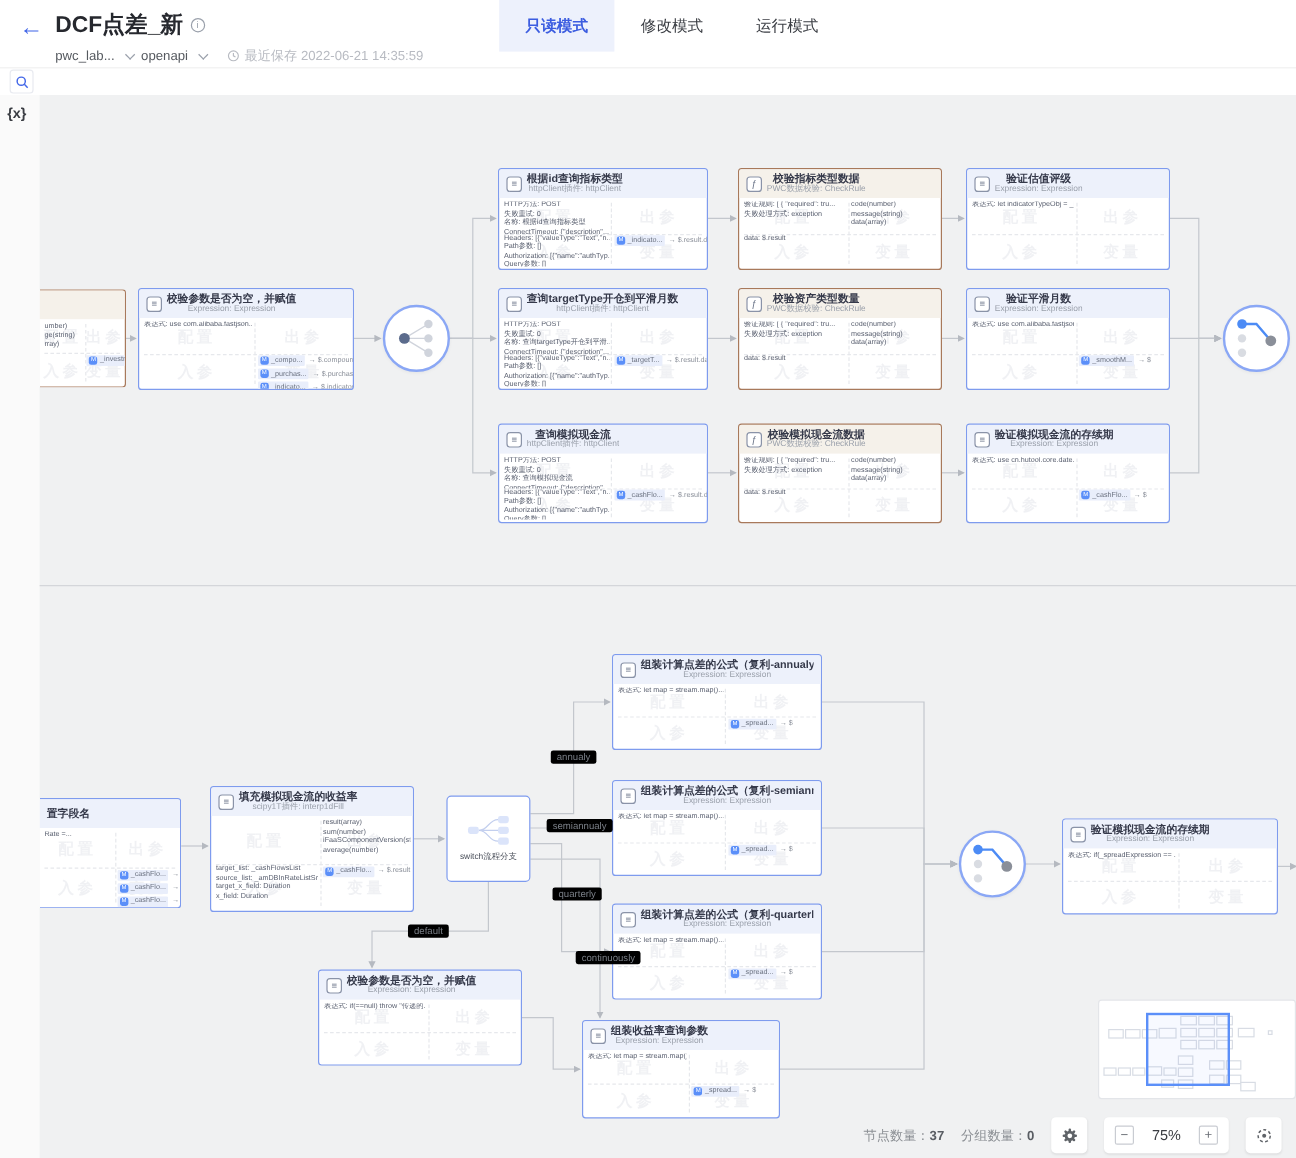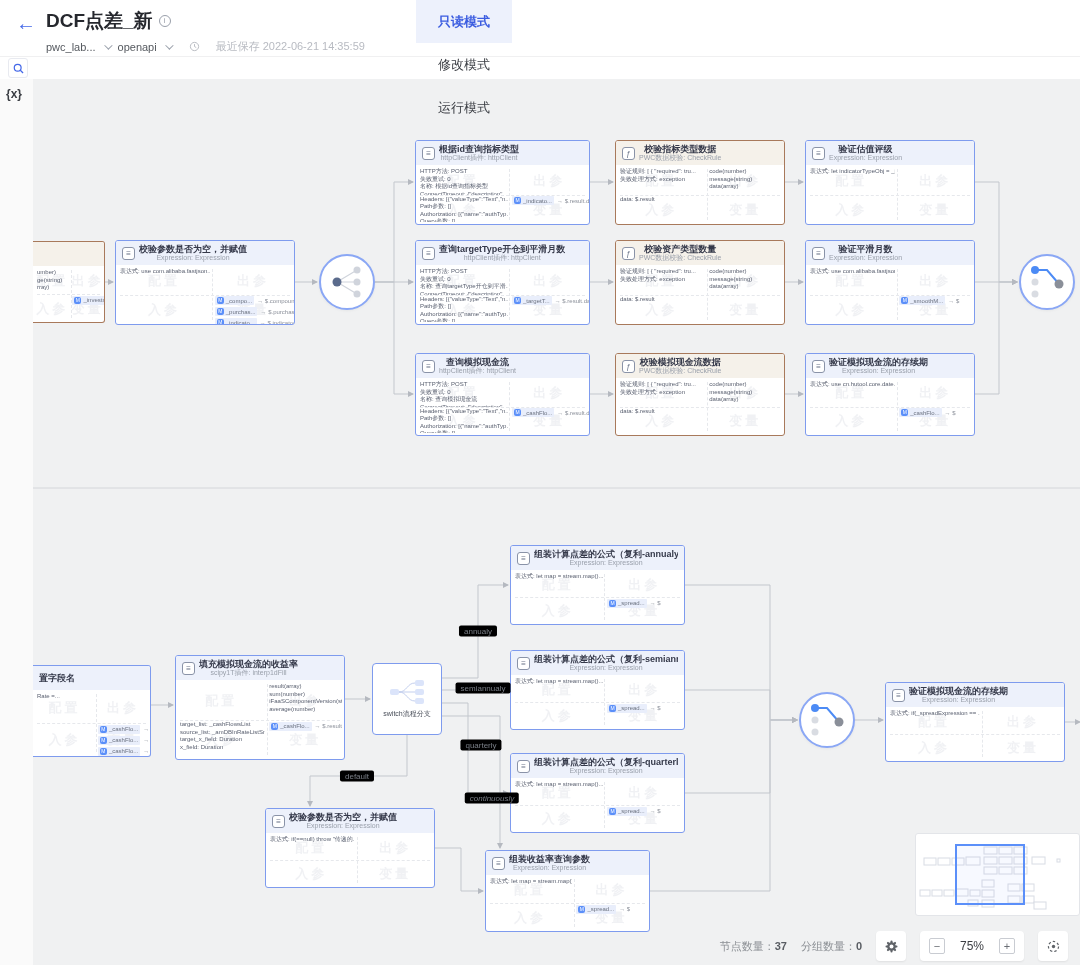--- a/index.html
+++ b/index.html
@@ -11,22 +11,22 @@
     border-bottom:1px solid #f0f0f1; z-index:30; }
   .back { position:absolute; left:16px; top:12px; font-size:20px; color:#4468e8; cursor:pointer; }
   .title-block { position:absolute; left:46px; top:8px; }
   .title-row { display:flex; align-items:center; gap:6px; }
   .page-title { font-size:19px; font-weight:700; color:#26282e; }
   .info-ic { width:12px; height:12px; border:1px solid #9aa0ab; border-radius:50%;
     color:#9aa0ab; font-size:8px; line-height:10px; text-align:center; }
   .crumbs { display:flex; align-items:center; gap:8px; margin-top:5px; font-size:11px; color:#55595f; }
   .chev { width:6px; height:6px; border-right:1px solid #9aa0ab; border-bottom:1px solid #9aa0ab;
     transform:rotate(45deg) translateY(-2px); display:inline-block; }
-  .saved { display:flex; align-items:center; gap:16px; color:#b8bbc2; margin-left:10px; }
-  .tabs { position:absolute; left:416px; top:0; height:43px; display:flex;flex-direction:column; }
+  .saved { display:flex; align-items:center; gap:4px; color:#b8bbc2; margin-left:10px; }
+  .tabs { position:absolute; left:416px; top:0; height:43px; display:flex; }
   .tab { padding:0 22px; line-height:43px; font-size:13px; color:#3a3d43; cursor:pointer; }
   .tab.active { background:#edf1fc; color:#3c5de0; font-weight:700; }
 
   
   .toolbar { position:absolute; left:0; top:58px; width:1080px; height:21px; background:#fff; z-index:29; }
   .search-btn { position:absolute; left:8px; top:0; width:20px; height:20px; background:#fff;
     border:1px solid #e8eaf0; border-radius:3px; display:flex; align-items:center; justify-content:center; cursor:pointer; }
 
   
   .canvas { position:absolute; left:0; top:79px; width:1080px; height:886px; background:#f0f1f2; overflow:hidden; }
@@ -845,15 +845,15 @@
     <div class="gw" style="left: 799px; top: 613px;"><svg width="52" height="52" viewBox="0 0 52 52">
         <path d="M14,14 L26,14 L38,28" stroke="#4c8bf5" stroke-width="2" fill="none"></path>
         <circle cx="14" cy="14" r="4" fill="#4c8bf5"></circle>
         <circle cx="14" cy="26" r="3.5" fill="#d9dce2"></circle>
         <circle cx="14" cy="38" r="3.5" fill="#d9dce2"></circle>
         <circle cx="38" cy="28" r="4.5" fill="#8a8f99"></circle>
       </svg></div>
     <span class="elabel" style="left: 478px; top: 552px;">annualy</span>
     <span class="elabel" style="left: 483px; top: 609px;">semiannualy</span>
     <span class="elabel" style="left: 481px; top: 666px;">quarterly</span>
-    <span class="elabel" style="left: 492px; top: 719px; font-style: italic;">continuously</span>
+    <span class="elabel" style="left: 507px; top: 719px;">continuously</span>
     <span class="elabel" style="left: 357px; top: 697px;">default</span>
   </div>
 
 </body></html>

